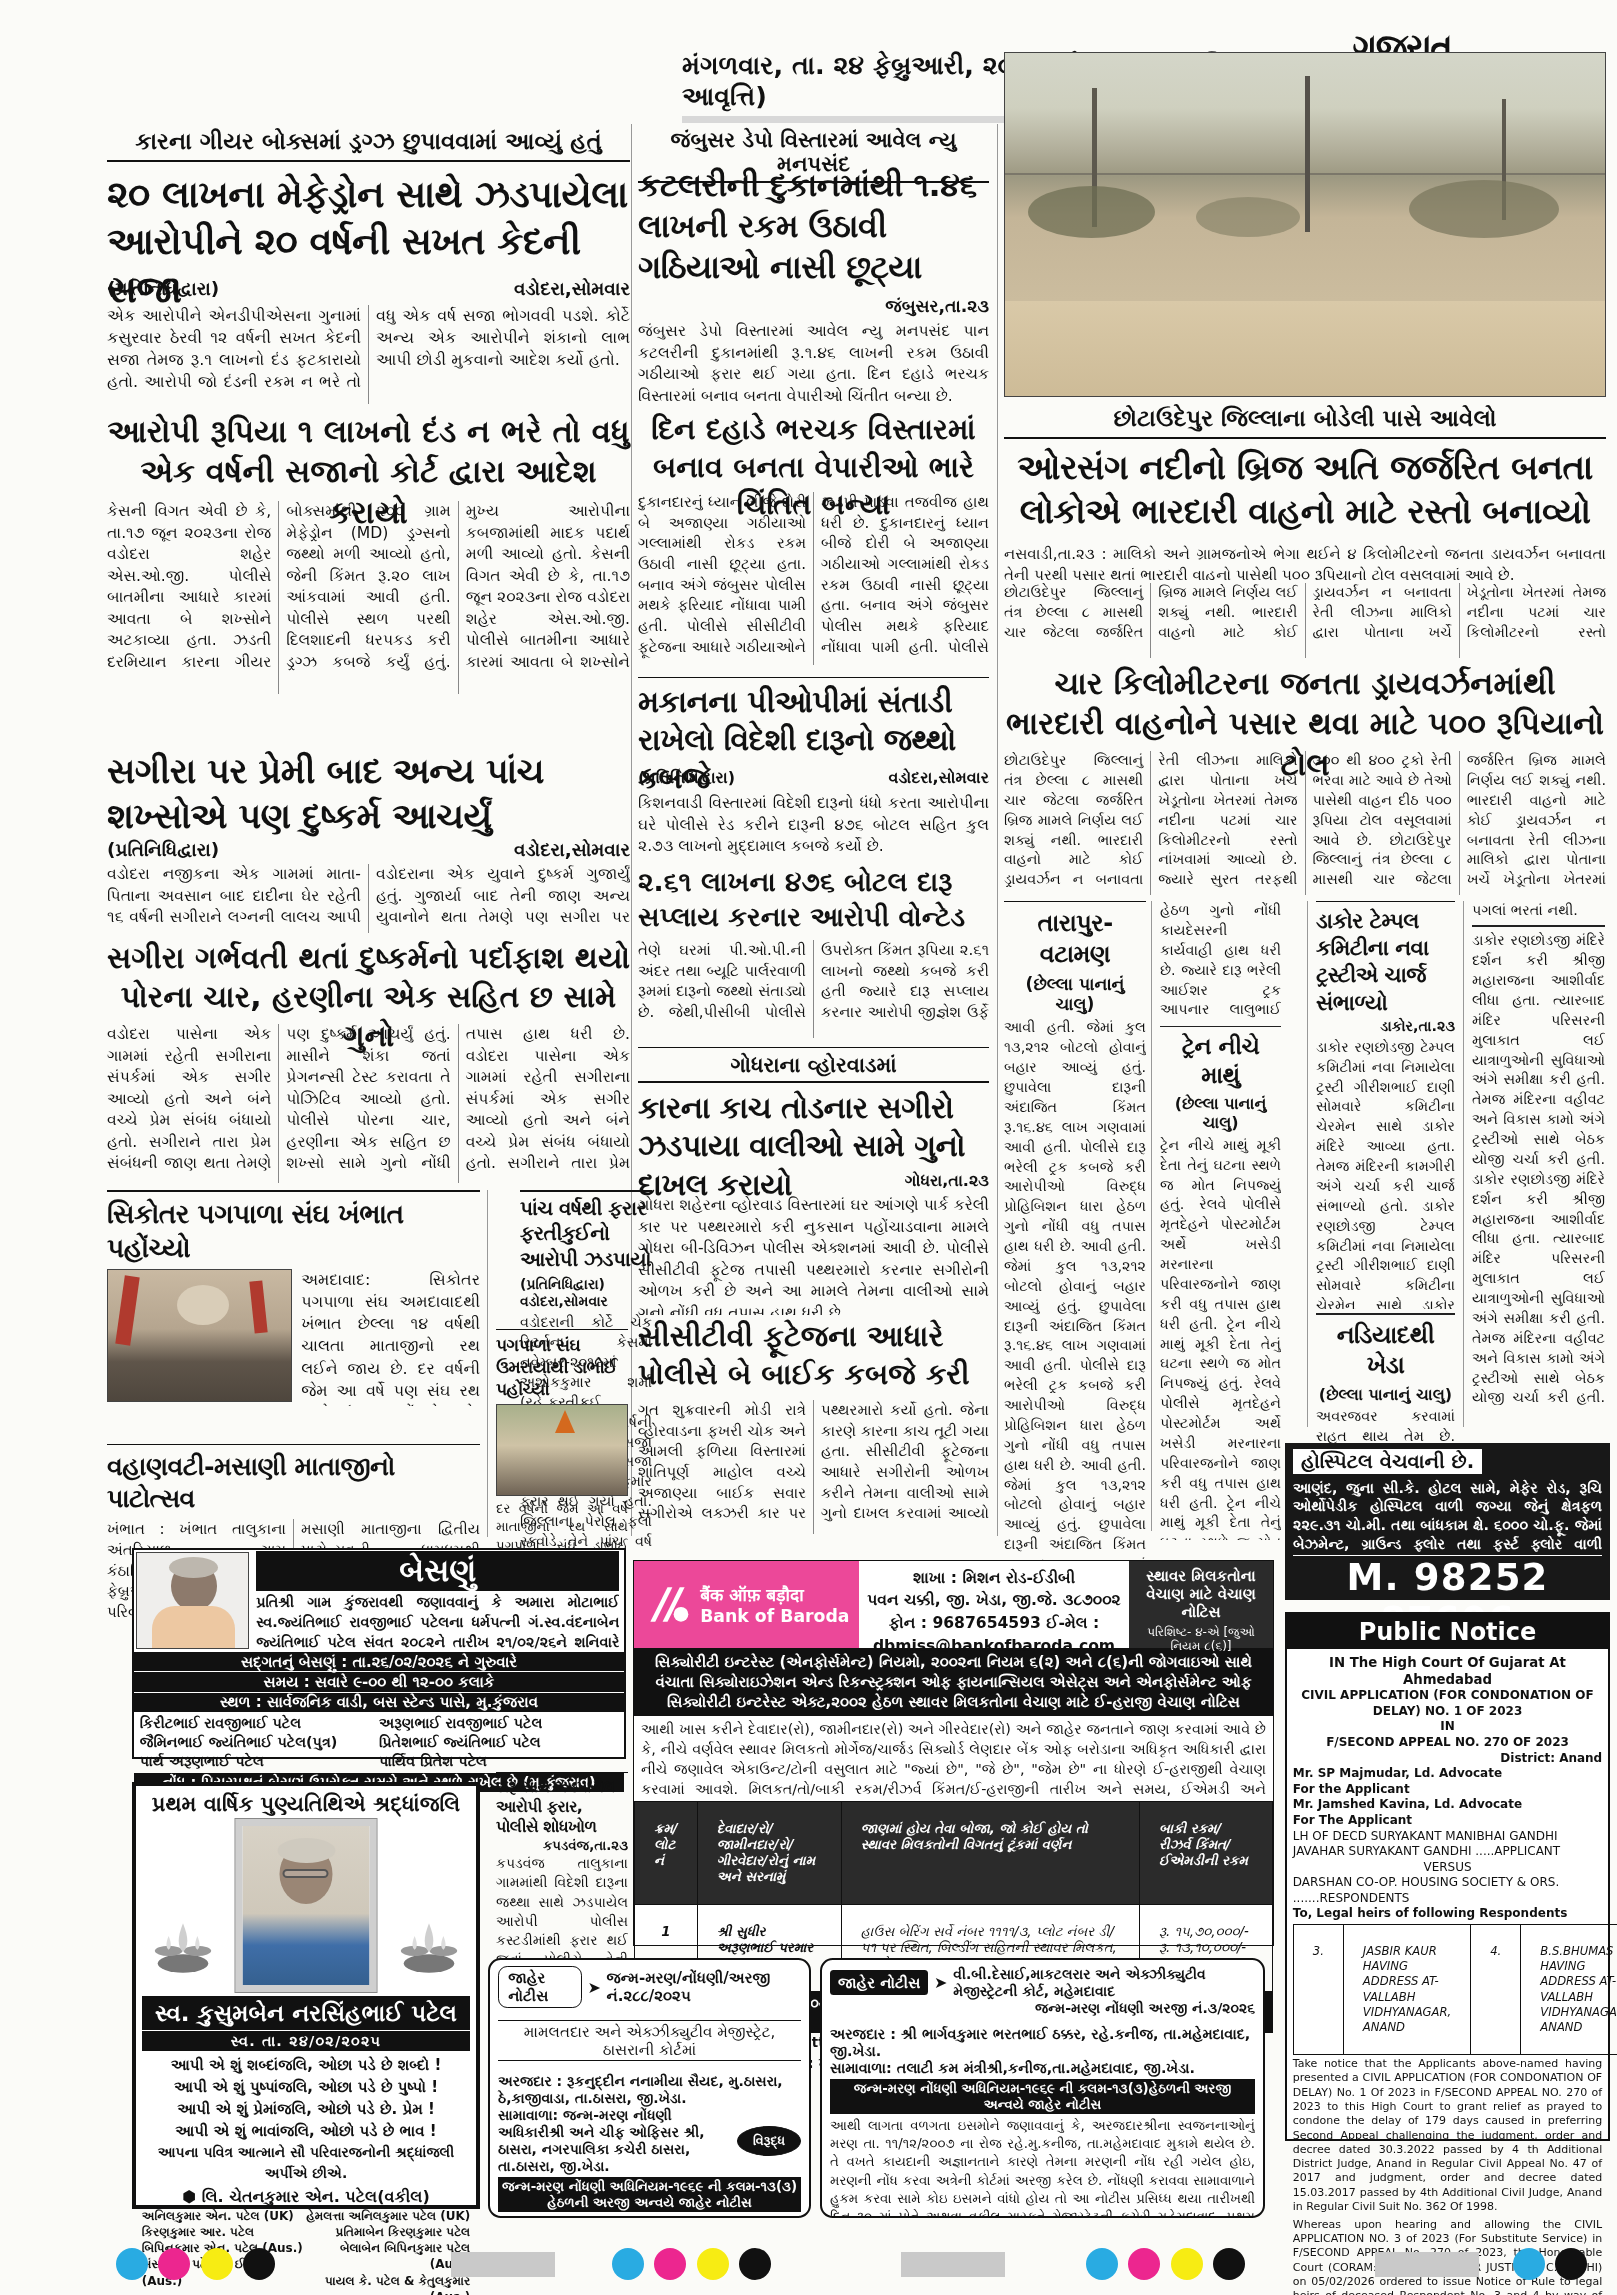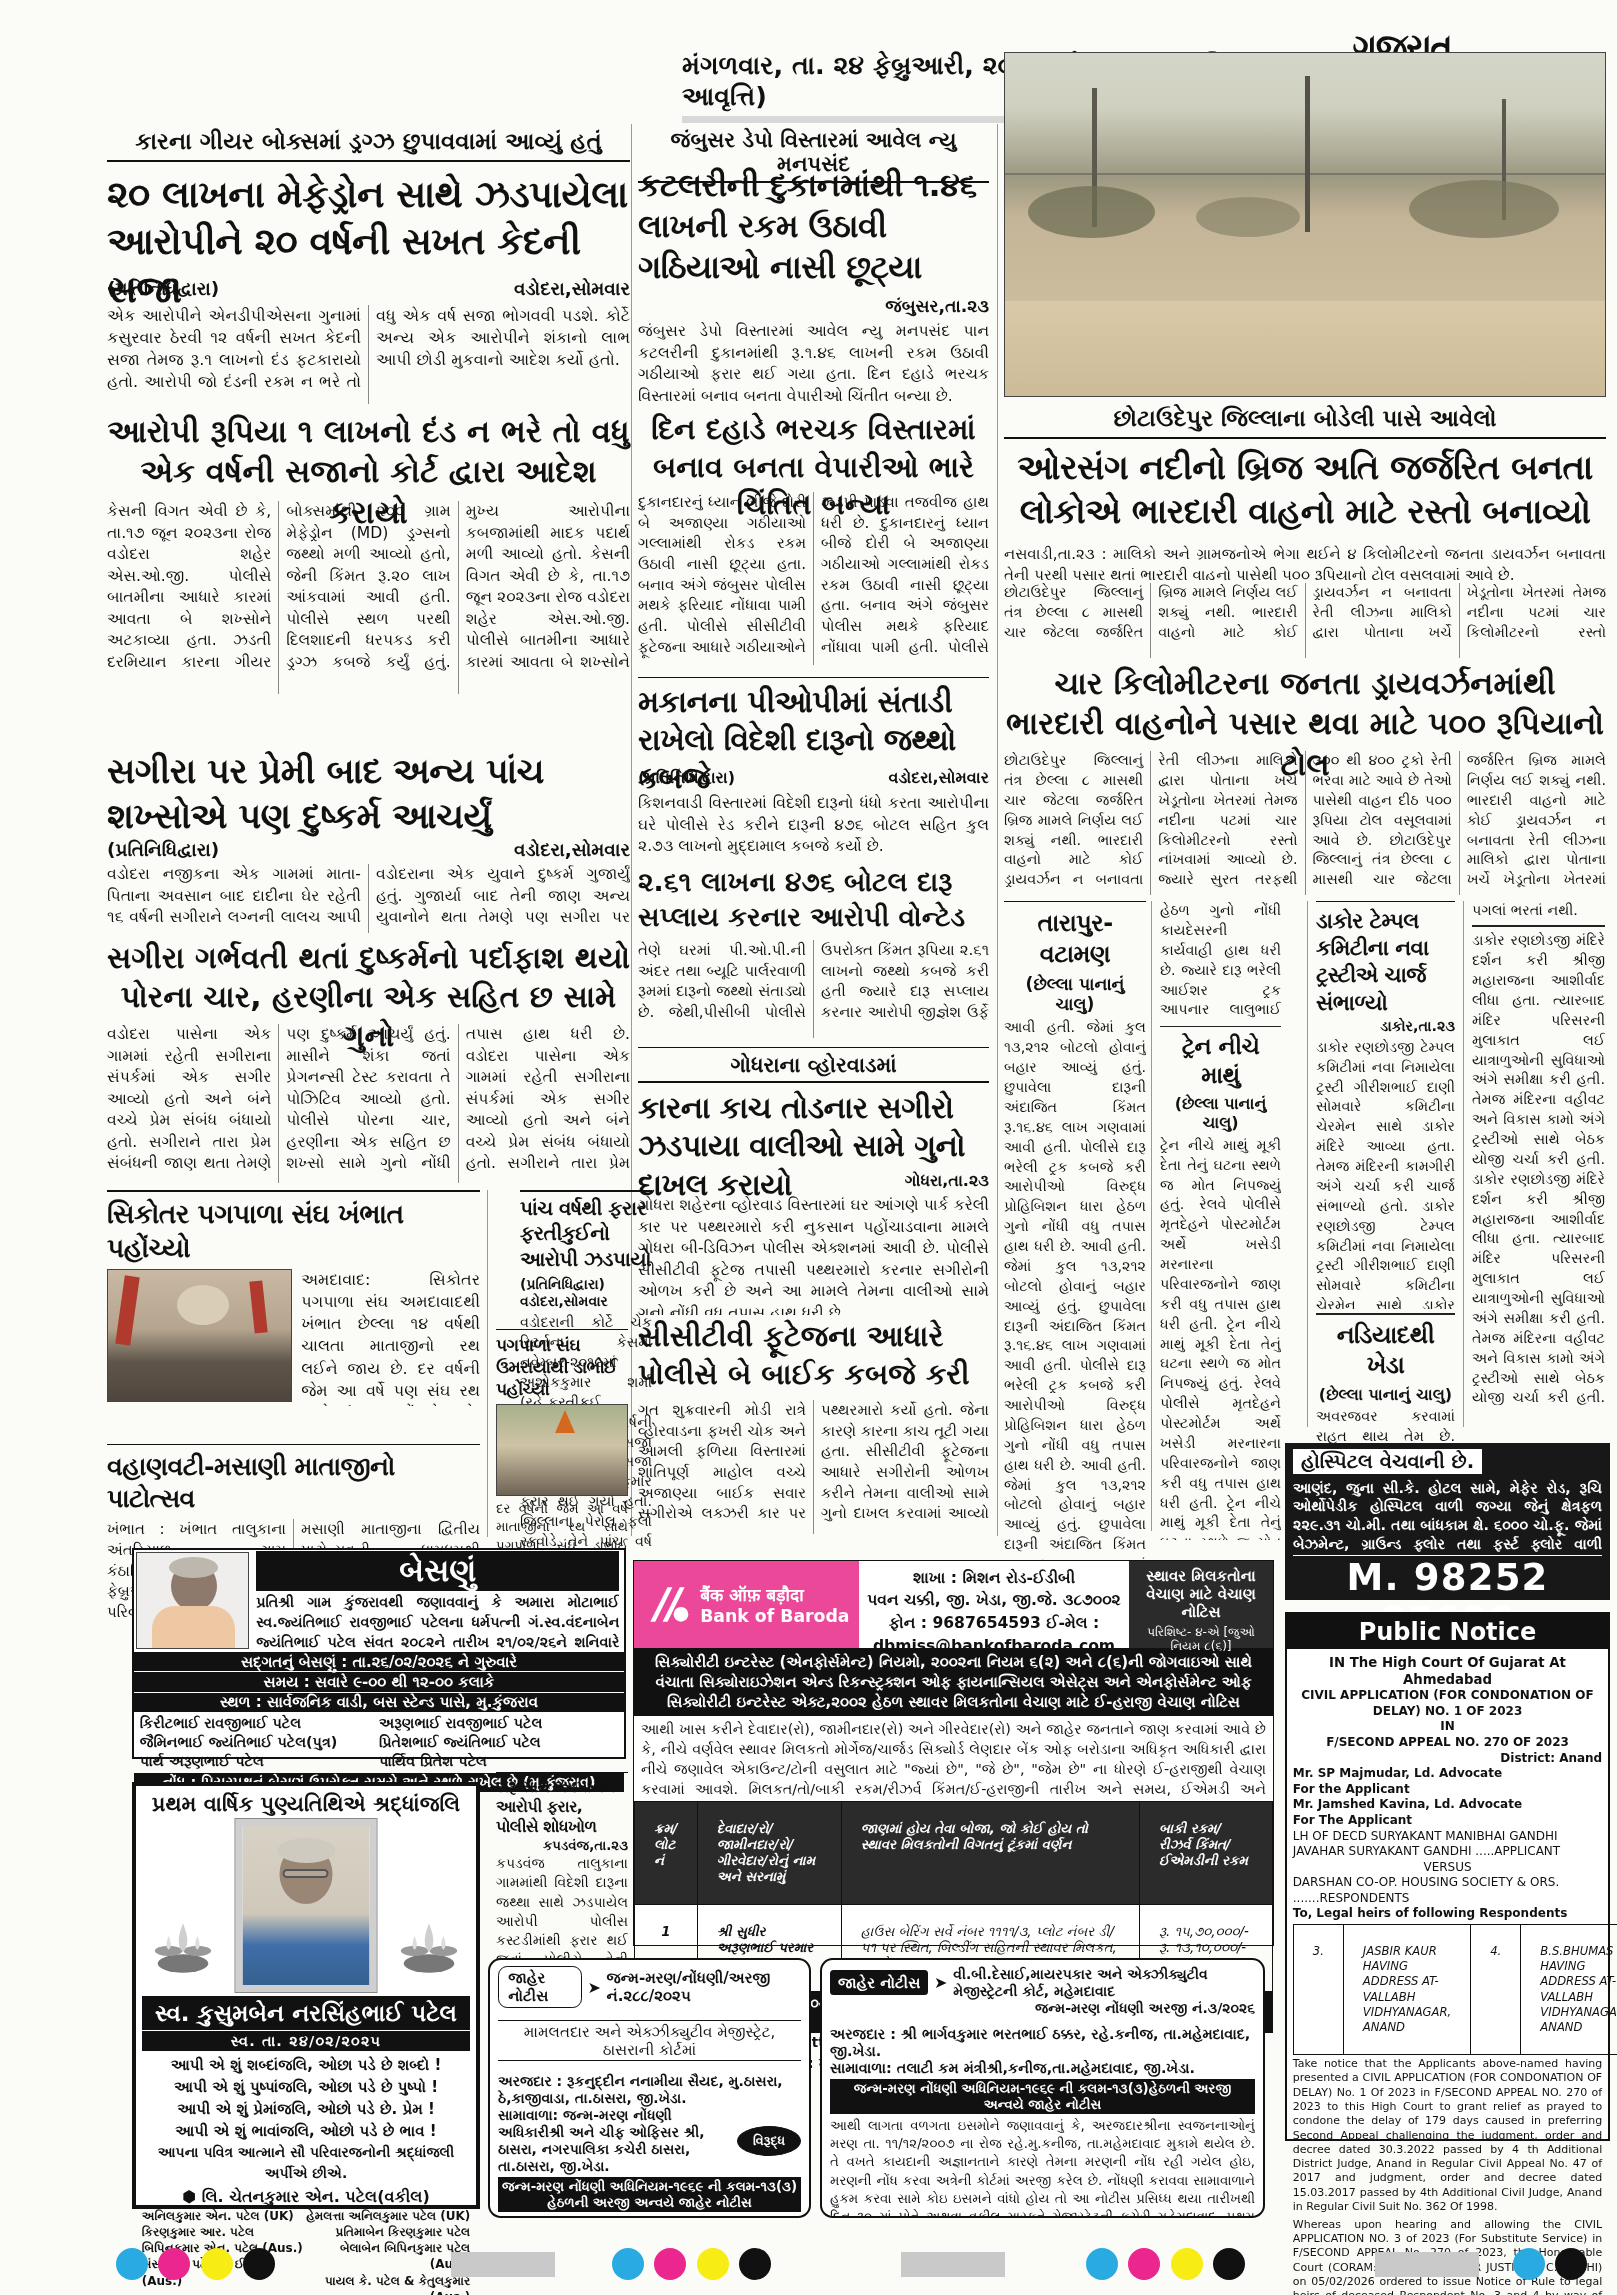--- a/index.html
+++ b/index.html
@@ -359,21 +359,21 @@
     </div>
     <div class="blackband" style="font-size:13.3px;padding:1.7px 2.3px;margin:2.3px 0;">જન્મ-મરણ નોંધણી અધિનિયમ-૧૯૬૯ ની કલમ-૧૩(૩) હેઠળની અરજી અન્વયે જાહેર નોટીસ</div>
     <div class="bodytxt" style="font-size:13.3px;height:113px;">આથી લાગતા વળગતા ઇસમોને જણાવવાનું કે, અરજદારશ્રીના પુત્ર નામે સમીયુદ્દીન S/O રૂકનુદ્દીન નનામીયા સૈયદ નો જન્મ તા.૦૪/૦૫/૧૯૮૪ ના રોજ. મું.ઠાસરા તા.ઠાસરા જી.ખેડા મુકામે થયેલ છે, પરંતુ જે તે વખતે કાયદાની અજ્ઞાનતાને કારણે તેઓના જન્મની નોંધ નગરપાલિકા કચેરી ઠાસરા ના રેકર્ડ દફતરે કરવાની રહી ગયેલ હોય જન્મની નોંધ કરાવવા અરજી કરેલ છે. આ અરજીના અનુસંધાનમાં કોઇ ઇસમને વાંધો યા તકરાર હોય તો, આ જાહેર નોટીસ પ્રસિધ્ધ થયા તારીખથી ૧૫ દિવસ સુધીમાં અત્રેની કોર્ટમાં જરૂરી આધાર-પુરાવા સાથે વાંધો રજુ કરવો. અન્યથા આગળની ન્યાયીક કાર્યવાહી હાથ ધરવામાં આવશે. જેની લાગતા વળગતા તમામ ઇસમોએ નોંધ લેવી.</div>
 
   </div>
 
   <div class="abs noticebox" style="left:820px;top:1958px;width:445px;height:260px;padding:5.8px 8px;">
     <div style="display:flex;align-items:center;gap:5.8px;">
       <span class="badge-dark" style="font-size:15px;">જાહેર નોટીસ</span>
       <span style="font-size:16px;">➤</span>
-      <span style="font-size:14px;font-weight:bold;flex:1;">વી.બી.દેસાઈ,માયરપકાર અને એક્ઝીક્યુટીવ મેજીસ્ટ્રેટની કોર્ટ, મહેમદાવાદ</span>
+      <span style="font-size:14px;font-weight:bold;flex:1;">વી.બી.દેસાઈ,માકટલરાર અને એક્ઝીક્યુટીવ મેજીસ્ટ્રેટની કોર્ટ, મહેમદાવાદ</span>
     </div>
     <div style="font-size:14px;font-weight:bold;text-align:right;">જન્મ-મરણ નોંધણી અરજી નં.૩/૨૦૨૬</div>
     <div style="font-size:14.4px;font-weight:bold;margin-top:9px;">અરજદાર : શ્રી ભાર્ગવકુમાર ભરતભાઈ ઠક્કર, રહે.કનીજ, તા.મહેમદાવાદ, જી.ખેડા.</div>
     <div style="font-size:14.4px;font-weight:bold;">સામાવાળા: તલાટી કમ મંત્રીશ્રી,કનીજ,તા.મહેમદાવાદ, જી.ખેડા.</div>
     <div class="blackband" style="font-size:13.3px;padding:1.7px 2.3px;margin:2.3px 0;">જન્મ-મરણ નોંધણી અધિનિયમ-૧૯૬૯ ની કલમ-૧૩(૩)હેઠળની અરજી અન્વયે જાહેર નોટીસ</div>
     <div class="bodytxt" style="font-size:13.3px;height:128px;">આથી લાગતા વળગતા ઇસમોને જણાવવાનું કે, અરજદારશ્રીના સ્વજનનાઓનું મરણ તા. ૧૧/૧૨/૨૦૦૭ ના રોજ રહે.મુ.કનીજ, તા.મહેમદાવાદ મુકામે થયેલ છે. તે વખતે કાયદાની અજ્ઞાનતાને કારણે તેમના મરણની નોંધ રહી ગયેલ હોઇ, મરણની નોંધ કરવા અત્રેની કોર્ટમાં અરજી કરેલ છે. નોંધણી કરાવવા સામાવાળાને હુકમ કરવા સામે કોઇ ઇસમને વાંધો હોય તો આ નોટીસ પ્રસિધ્ધ થયા તારીખથી દિન-૩૦ માં પોતે અથવા વકીલ મારફતે મેજીસ્ટ્રેટની કચેરી મહેમદાવાદ, પ્રથમ માળ, તાલુકા સેવા સદન ખાતે આધાર પુરાવા સાથે વાંધો રજુ કરવો. જો ઉપર દર્શાવેલ સમય ગાળામાં વાંધો રજુ નહીં થાય તો આગળની કાર્યવાહી હાથ ધરવામાં આવશે. જેની લાગતા વળગતા તમામ ઇસમોએ નોંધ લેવી.</div>
 
   </div>
 
   <div class="abs" style="left:116px;top:2248px;">

